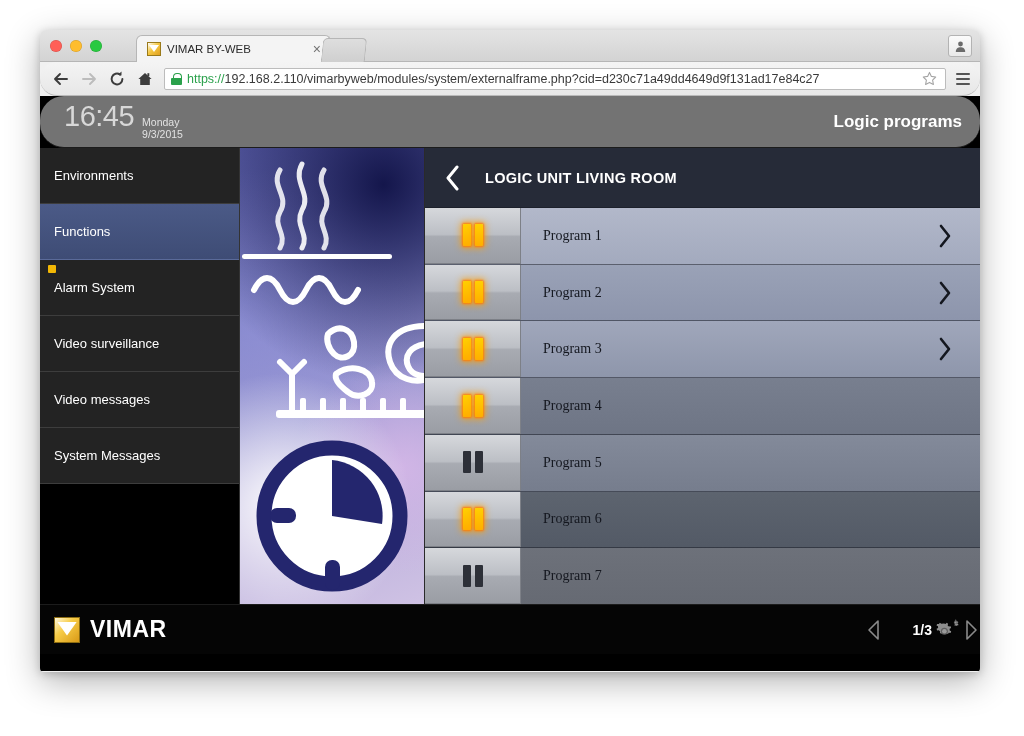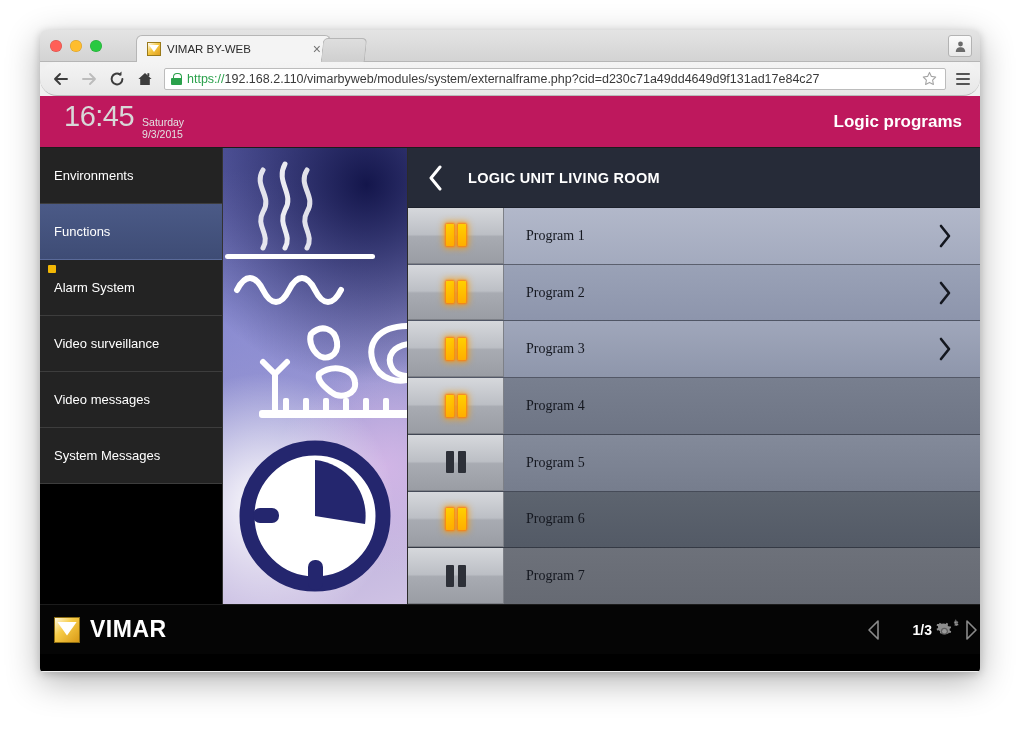--- a/index.html
+++ b/index.html
@@ -159,26 +159,27 @@
   #app {
     position: relative;
     width: 100%;
     height: 575px;
     background: #000;
   }
 
   
   #app-header {
     height: 52px;
-    background: #be185d;
+    background: #737373;
     display: flex;
     align-items: center;
     justify-content: space-between;
     padding: 0 18px 0 24px;
     border-bottom: 1px solid #1c1c1c;
+    border-radius: 24px;
   }
   #clock-block { display: flex; align-items: baseline; gap: 8px; }
   #clock-time {
     font-size: 29px;
     color: #d8d8d8;
     letter-spacing: -0.5px;
     font-weight: 400;
   }
   #clock-date { display: flex; flex-direction: column; line-height: 1.1; padding-bottom: 2px; }
   #clock-day  { font-size: 10.5px; color: #e2e2e2; }
@@ -190,21 +191,21 @@
   }
 
   
   #app-body {
     display: flex;
     height: 456px;
   }
 
   
   #sidebar {
-    width: 183px;
+    width: 200px;
     background: #000000;
     flex: 0 0 auto;
     display: flex;
     flex-direction: column;
     border-right: 1px solid #333;
   }
   .side-item {
     height: 56px;
     flex: 0 0 auto;
     position: relative;
@@ -414,21 +415,21 @@
         <span></span>
     </div>
   </div>
 
   <div id="app">
 
     <div id="app-header">
       <div id="clock-block">
         <div id="clock-time">16:45</div>
         <div id="clock-date">
-          <span id="clock-day">Saturday</span>
+          <span id="clock-day">Monday</span>
           <span id="clock-ymd">9/3/2015</span>
         </div>
       </div>
       <div id="app-title">Logic programs</div>
     </div>
 
     <div id="app-body">
 
       <nav id="sidebar">
         <div class="side-item">

